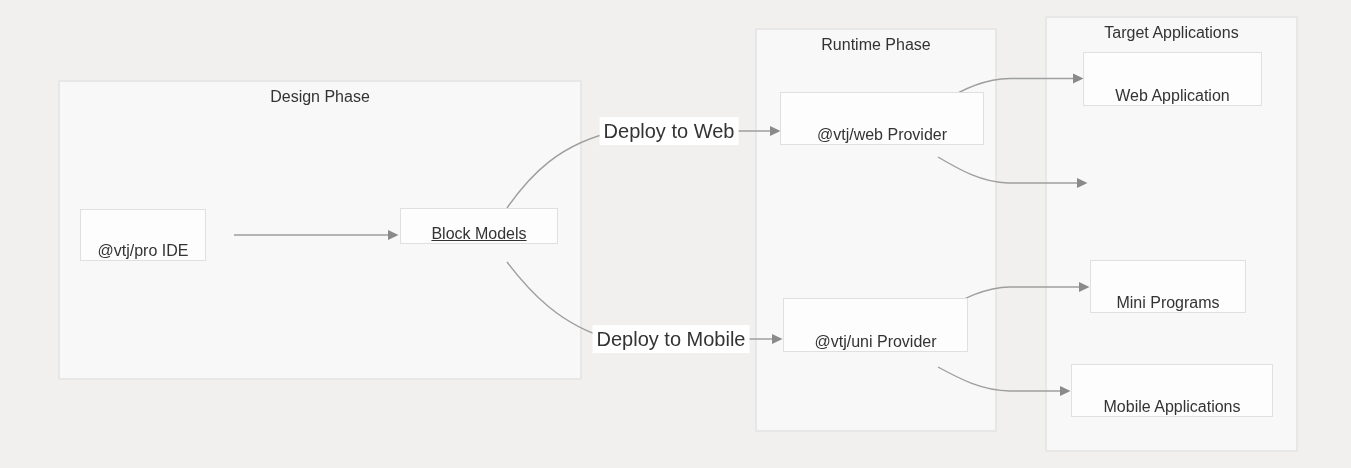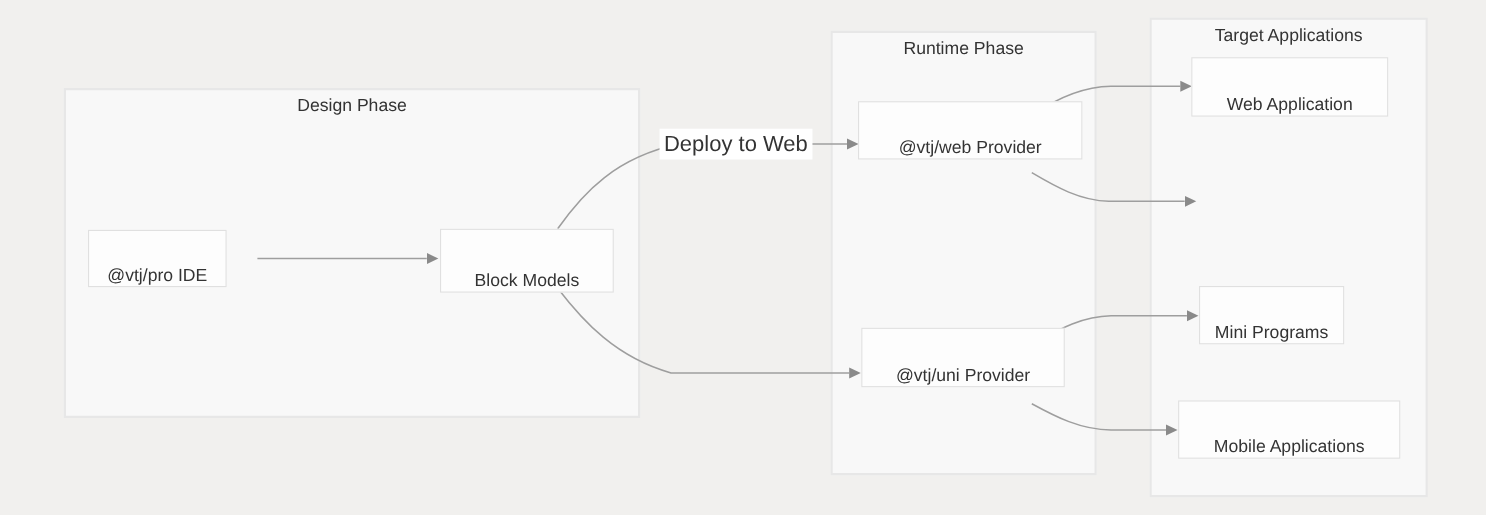--- a/index.html
+++ b/index.html
@@ -103,34 +103,35 @@
     <path class="edge" d="M 507 262 C 530 292 560 325 610 339 L 772 339" marker-end="url(#arrow)"></path>
     <path class="edge" d="M 940 104 C 960 90 983 79 1010 78.5 L 1073 78.5" marker-end="url(#arrow)"></path>
     <path class="edge" d="M 938 157 C 960 170 982 182.5 1008 183 L 1077 183" marker-end="url(#arrow)"></path>
     <path class="edge" d="M 938 313 C 960 301 982 287.5 1010 287 L 1079 287" marker-end="url(#arrow)"></path>
     <path class="edge" d="M 938 367 C 960 379 982 390.5 1010 391 L 1060 391" marker-end="url(#arrow)"></path>
   </svg>
 
   <div class="node" style="left:80px; top:209px; width:126px; height:52px;">
     <span>@vtj/pro IDE</span>
   </div>
-  <div class="node" style="left:400px; top:208px; width:158px; height:58px;">
+  <div class="node" style="left:400px; top:208px; width:158px; height:36px;text-decoration:underline;">
     <span>Block Models</span>
   </div>
   <div class="node" style="left:780px; top:92px; width:204px; height:53px;">
     <span>@vtj/web Provider</span>
   </div>
   <div class="node" style="left:783px; top:298px; width:185px; height:54px;">
     <span>@vtj/uni Provider</span>
   </div>
   <div class="node" style="left:1083px; top:52px; width:179px; height:54px;">
     <span>Web Application</span>
   </div>
-  <div class="node" style="left:1090px; top:260px; width:132px; height:53px;">
+  <div class="node" style="left:1090px; top:260px; width:156px; height:53px;">
     <span>Mini Programs</span>
   </div>
   <div class="node" style="left:1071px; top:364px; width:202px; height:53px;">
     <span>Mobile Applications</span>
   </div>
 
   <div class="edge-label" style="left:669px; top:131px;">Deploy to Web</div>
+  <div class="edge-label" style="left:671px; top:339px;">Deploy to Mobile</div>
 
 </div>
 
 </body></html>

